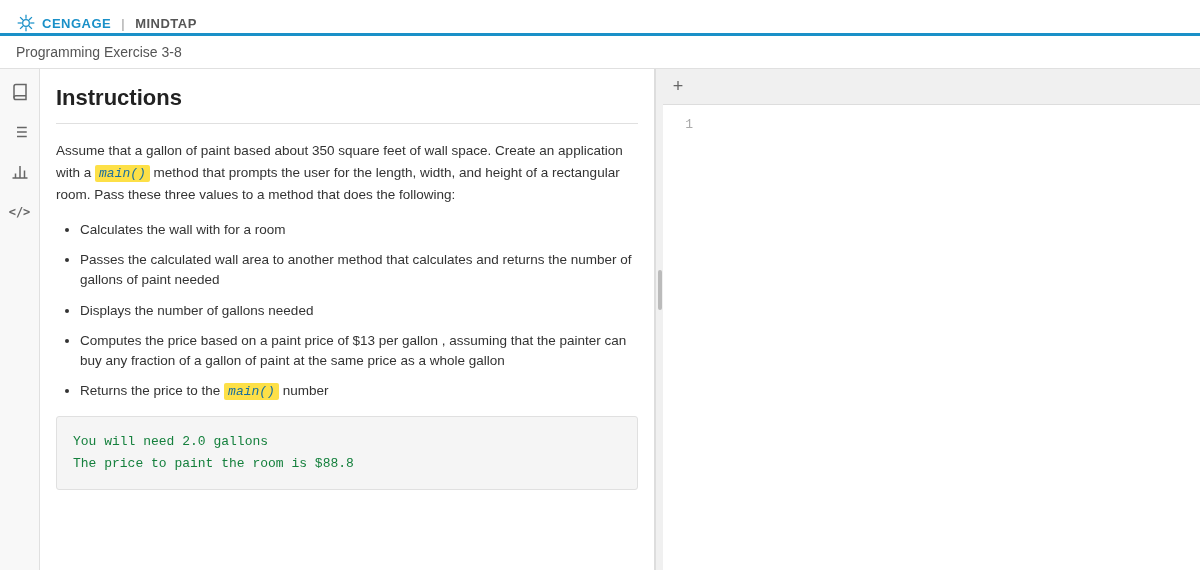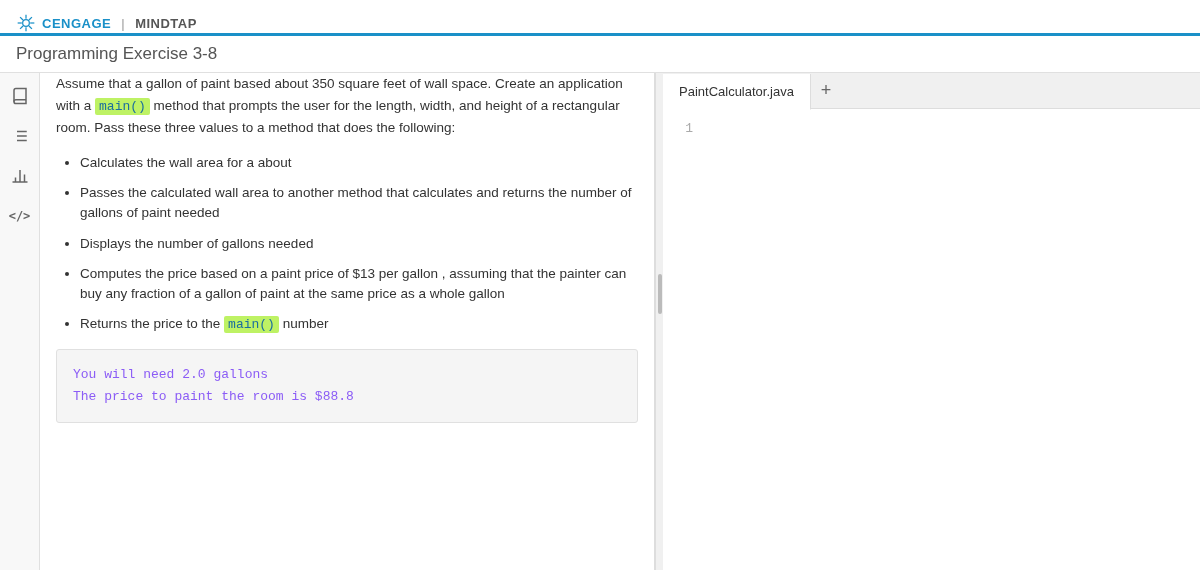--- a/index.html
+++ b/index.html
@@ -33,21 +33,21 @@
       color: #555;
     }
     .logo-icon {
       width: 20px;
       height: 20px;
     }
 
     
     .breadcrumb {
       padding: 8px 16px;
-      font-size: 17px;
+      font-size: 14px;
       color: #555;
       background: #fff;
       border-bottom: 1px solid #e0e0e0;
     }
 
     
     .main-layout {
       display: flex;
       height: calc(570px - 36px - 32px);
     }
@@ -100,41 +100,42 @@
       font-size: 13.5px;
       line-height: 1.6;
       color: #333;
     }
     .instructions-body p {
       margin-bottom: 14px;
     }
     .code-inline {
       font-family: 'Courier New', monospace;
       color: #1a6e9e;
-      background: #bef264;
+      background: #fde047;
       padding: 1px 4px;
       border-radius: 2px;
       font-size: 13px;
+      font-style: italic;
     }
     .bold { font-weight: normal; }
     .bullet-list {
       margin: 0 0 14px 24px;
     }
     .bullet-list li {
       margin-bottom: 10px;
       line-height: 1.5;
     }
     .code-block {
       background: #f5f5f5;
       border: 1px solid #e0e0e0;
       border-radius: 3px;
       padding: 14px 16px;
       font-family: 'Courier New', monospace;
       font-size: 13px;
-      color: #8b5cf6;
+      color: #15803d;
       margin-top: 12px;
       line-height: 1.7;
     }
 
     
     .editor-panel {
       flex: 1;
       display: flex;
       flex-direction: column;
       background: #fff;
@@ -269,33 +270,34 @@
       </svg>
     </div>
     <div class="sidebar-icon" title="Code" style="font-size:12px; font-weight:bold; color:#666; font-family: monospace;">
       &lt;/&gt;
     </div>
   </div>
 
   <div class="content-area">
 
     <div class="instructions-panel">
+      <div class="instructions-header">Instructions</div>
 
       <div class="instructions-body">
         <p>
           <span>Assume that a gallon of paint based about </span>
           <span class="bold">350 square feet</span>
           <span> of wall space. Create an application with a </span>
           <span class="code-inline">main()</span>
           <span> method that prompts the user for the length, width, and height of a rectangular room. Pass these three values to a method that does the following:</span>
         </p>
 
         <ul class="bullet-list">
           <li>
-            <span>Calculates the wall area for a about</span>
+            <span>Calculates the wall with for a room</span>
           </li>
           <li>
             <span>Passes the calculated wall area to another method that calculates and returns the number of gallons of paint needed</span>
           </li>
           <li>
             <span>Displays the number of gallons needed</span>
           </li>
           <li>
             <span>Computes the price based on a paint price of </span>
             <span class="bold">$13 per gallon</span>
@@ -315,23 +317,20 @@
         </div>
       </div>
     </div>
 
     <div class="scroll-divider">
       <div class="scroll-thumb"></div>
     </div>
 
     <div class="editor-panel">
       <div class="editor-tabs">
-        <div class="editor-tab">
-          <span>PaintCalculator.java</span>
-        </div>
         <div class="editor-tab-add">
           <span>+</span>
         </div>
       </div>
       <div class="editor-content">
         <div class="line-numbers">
           <div>1</div>
         </div>
         <textarea class="editor-textarea" spellcheck="false" style=""></textarea>
       </div>

